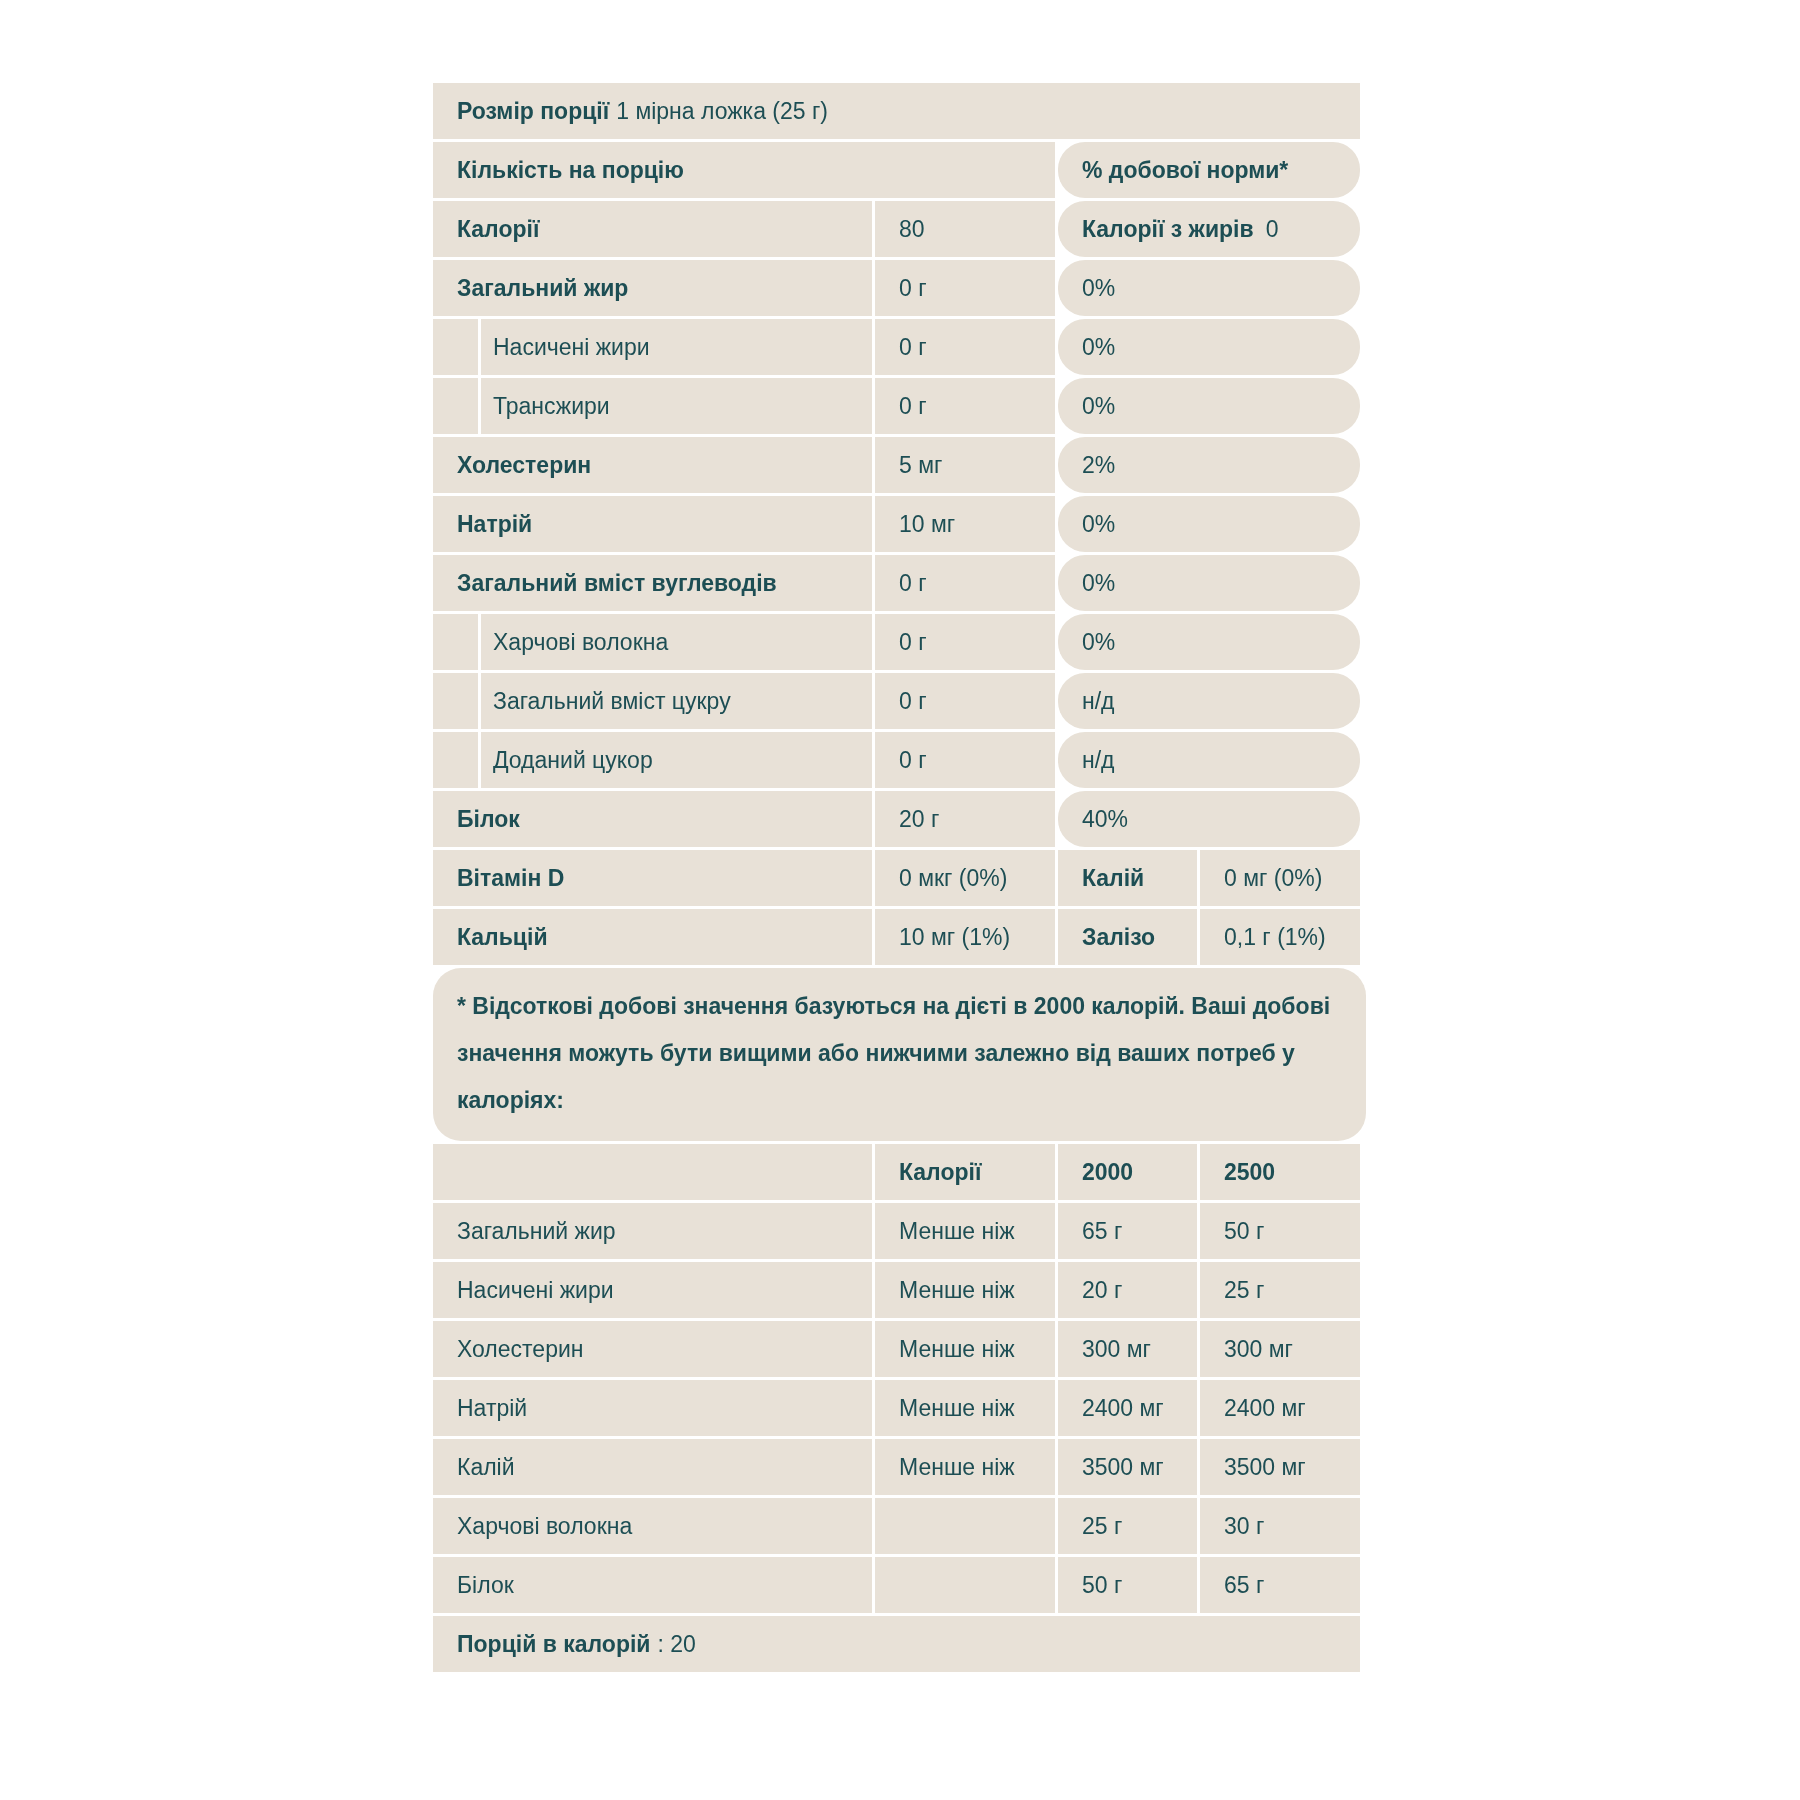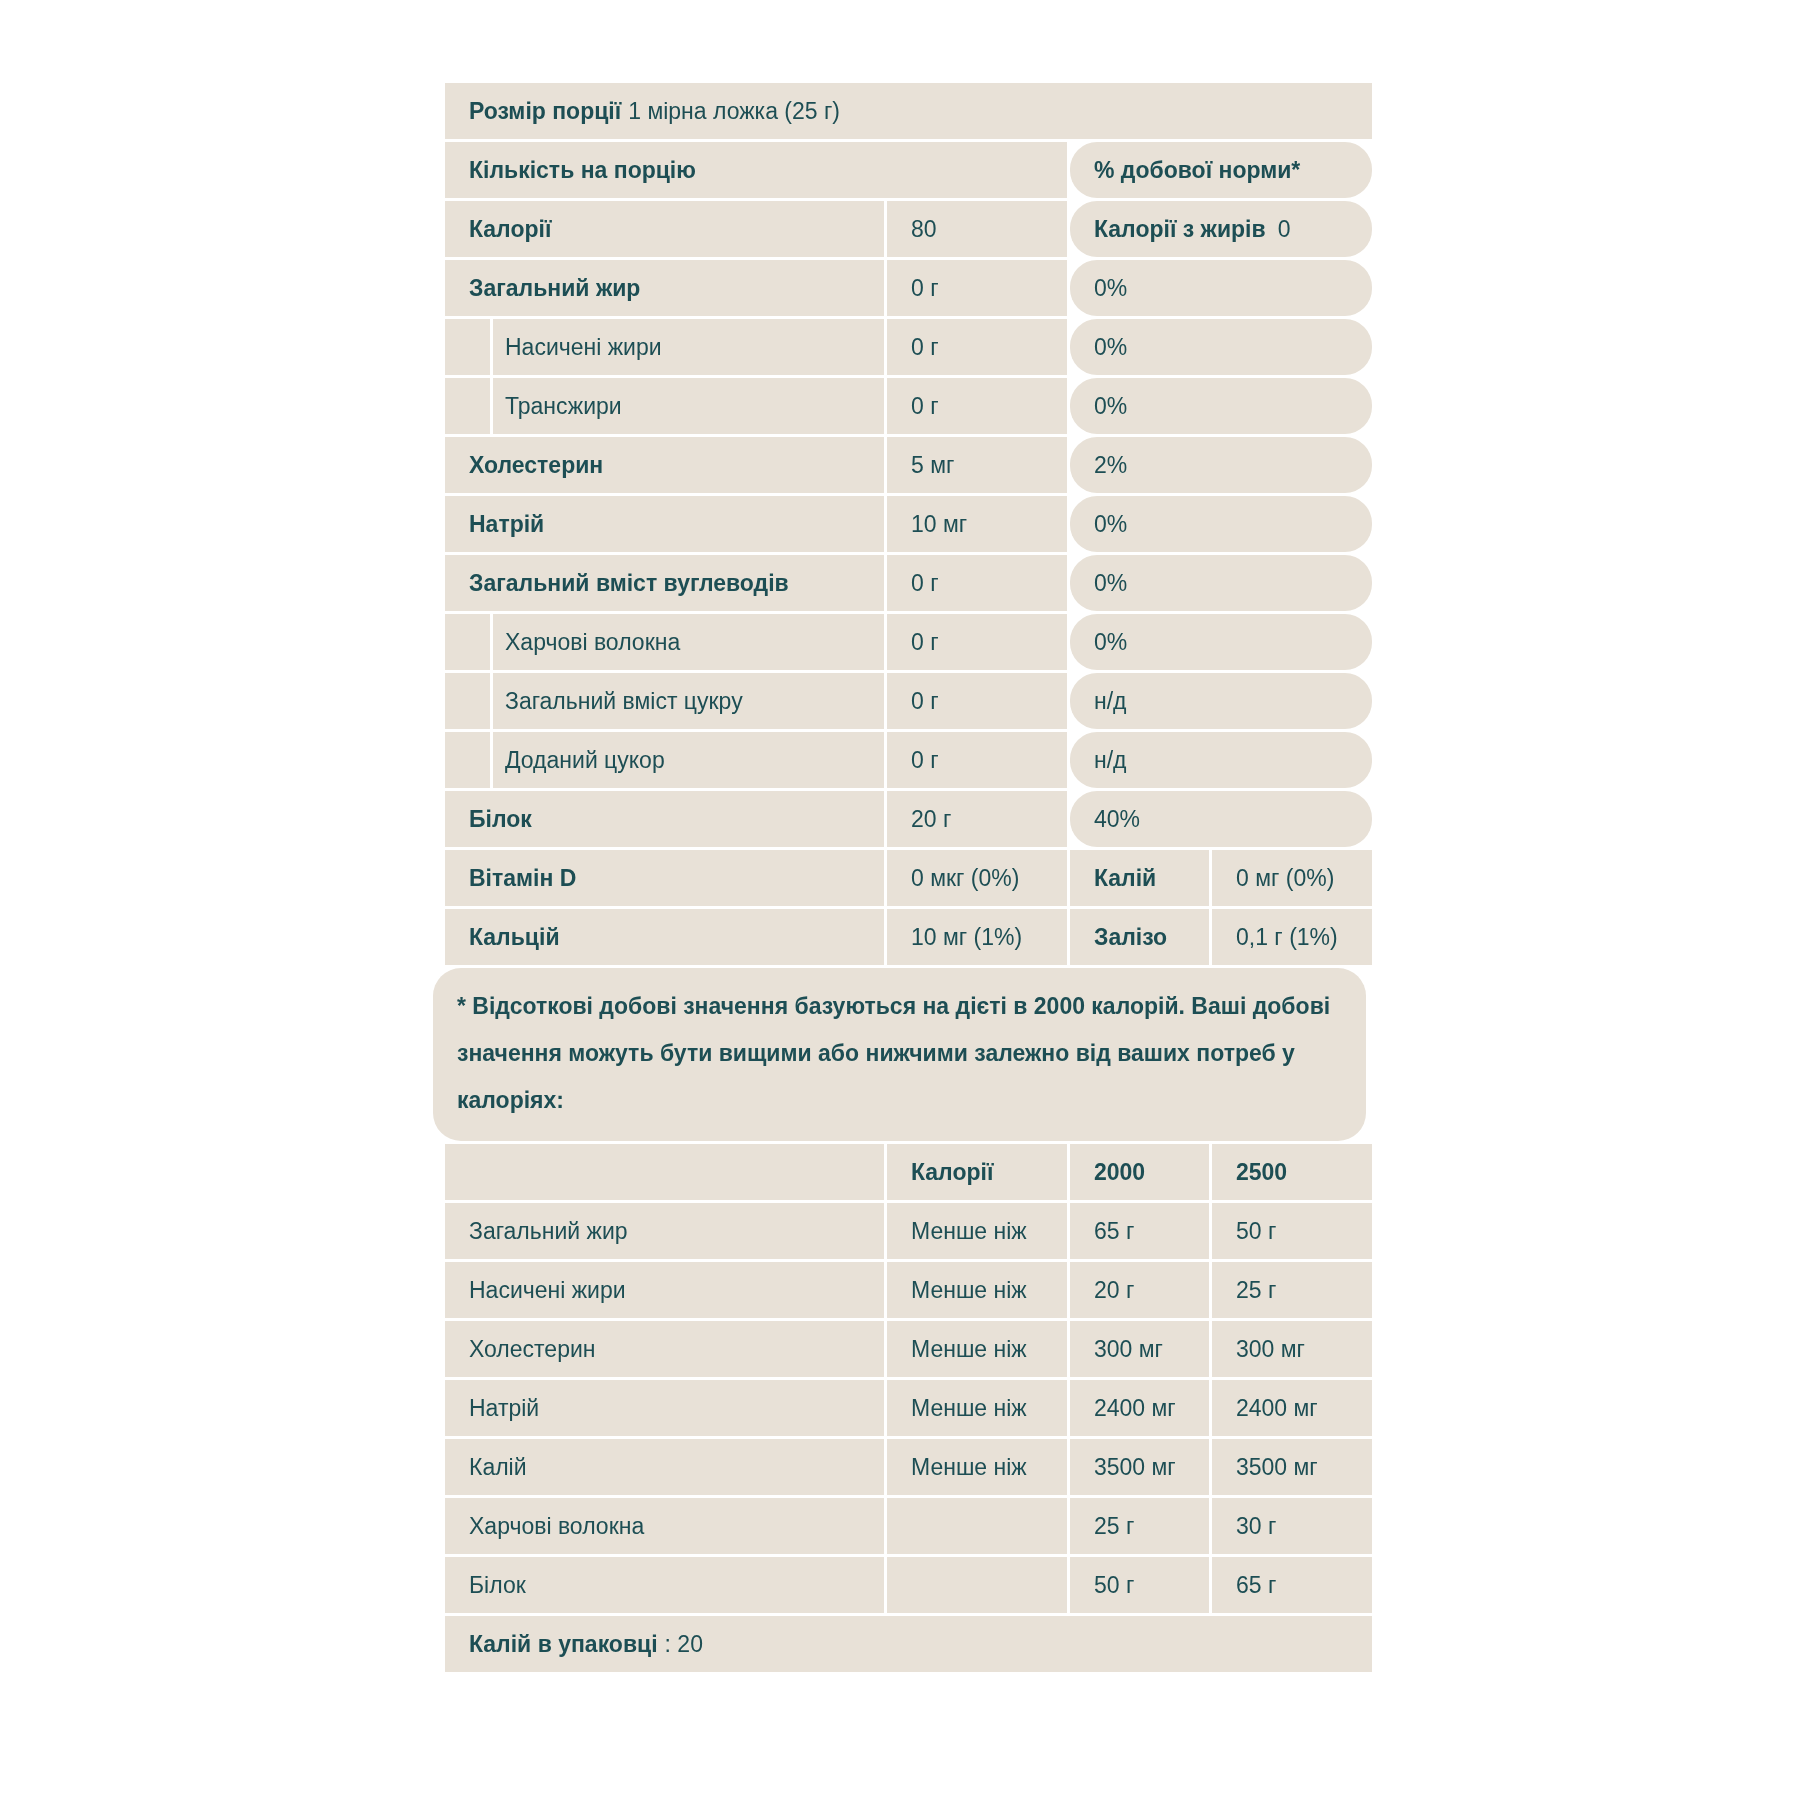--- a/index.html
+++ b/index.html
@@ -3,21 +3,21 @@
 <meta charset="utf-8">
 <style>
   * { margin:0; padding:0; box-sizing:border-box; }
   html,body { width:1800px; height:1800px; background:#ffffff;
               font-family:"Liberation Sans", sans-serif; }
   .nutrition-table {
     position:absolute; left:433px; top:83px; width:933px;
     display:flex; flex-direction:column; gap:3px;
     color:#1d4e54; font-size:23px;
   }
-  .row { display:grid; grid-template-columns:45px 391px 180px 139px 160px; column-gap:3px;margin-left:12px; }
+  .row { display:grid; grid-template-columns:45px 391px 180px 139px 160px; column-gap:3px; }
   .cell {
     background:#e8e1d7; min-height:56px;
     display:flex; align-items:center; padding-left:24px;
   }
   .cell.no-pad { padding-left:0; }
   .cell.sub-label { padding-left:12px; }
   .c-full   { grid-column:1 / -1; }
   .c-main   { grid-column:1 / 4; }   
   .c-label  { grid-column:1 / 3; }   
   .c-indent { grid-column:1 / 2; }
@@ -193,18 +193,18 @@
 
   <div class="row">
     <div class="cell c-label">Білок</div>
     <div class="cell c-value"></div>
     <div class="cell c-dv1">50 г</div>
     <div class="cell c-dv2">65 г</div>
   </div>
 
   <div class="row">
     <div class="cell c-full">
-      <span class="b">Калій в упаковці</span>
+      <span class="b">Порцій в калорій</span>
       <span class="gap-sm">: 20</span>
     </div>
   </div>
 
 </div>
 
 </body></html>

